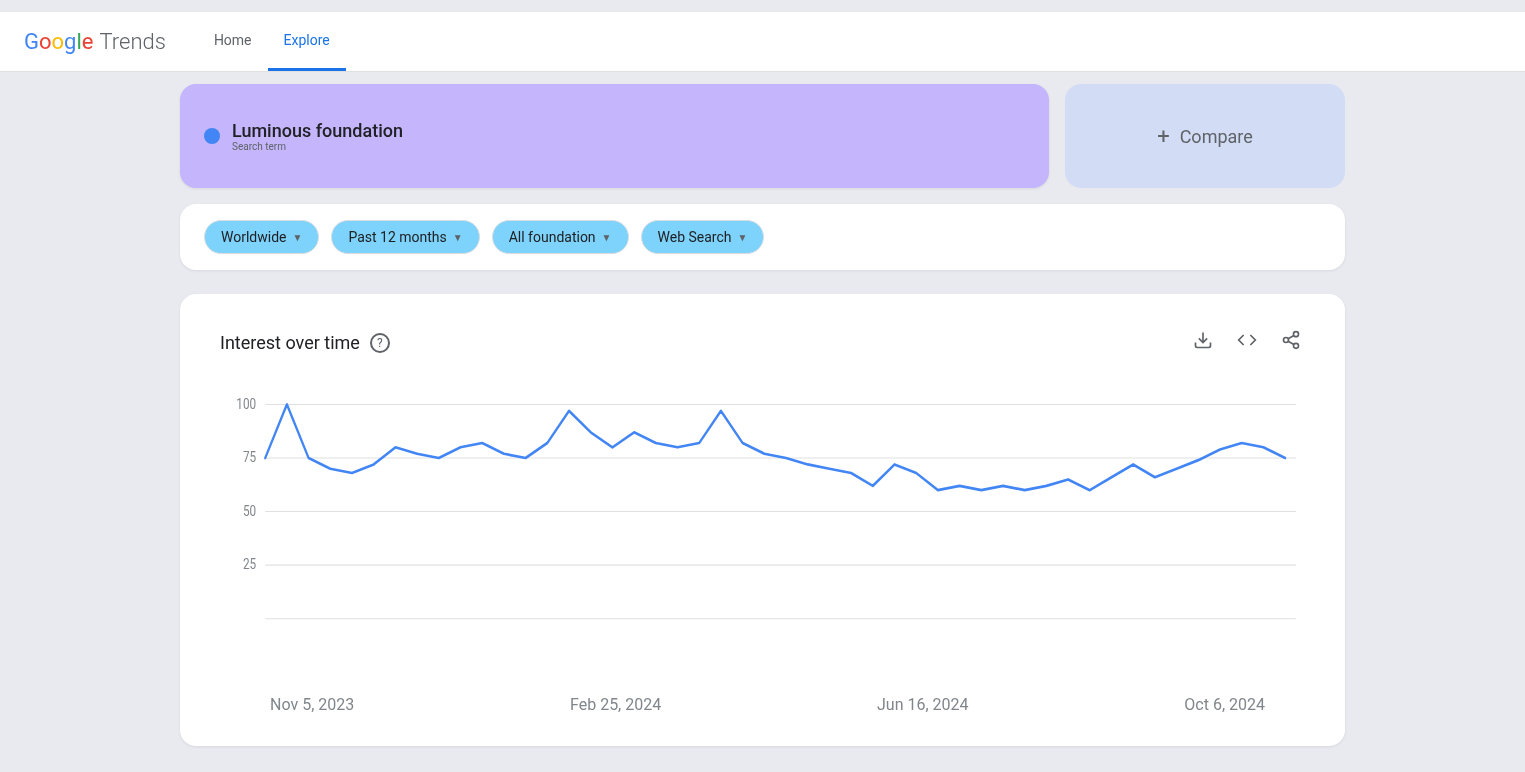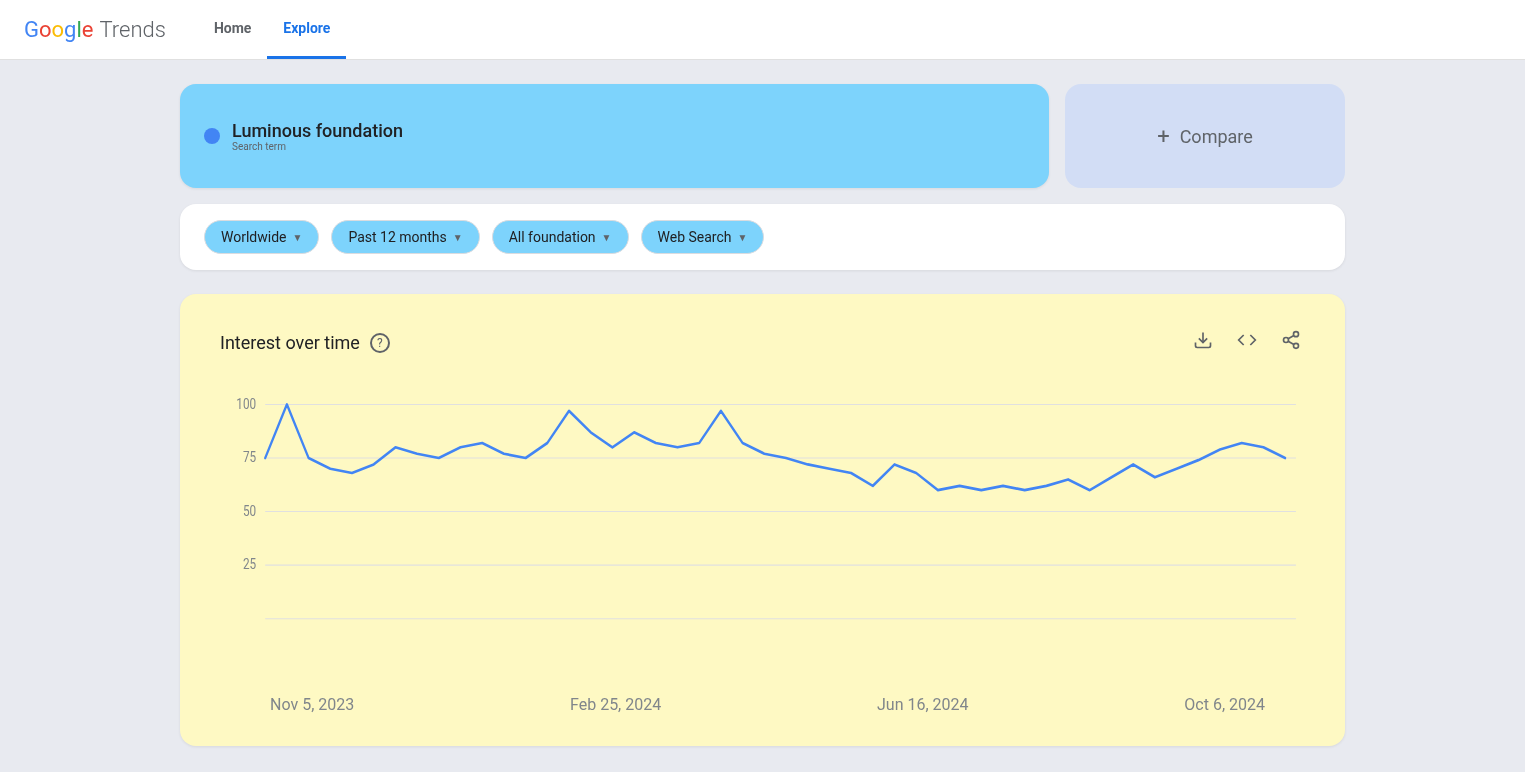--- a/index.html
+++ b/index.html
@@ -12,21 +12,21 @@
 
     
     .header {
       background: #fff;
       display: flex;
       align-items: center;
       padding: 0 24px;
       height: 60px;
       border-bottom: 1px solid #e0e0e0;
       position: sticky;
-      top: 0;
+      top: 12px;
       z-index: 10;
     }
     .logo {
       display: flex;
       align-items: center;
       gap: 6px;
       margin-right: 32px;
       text-decoration: none;
     }
     .logo-google {
@@ -51,42 +51,42 @@
     .nav-item {
       padding: 0 16px;
       height: 100%;
       display: flex;
       align-items: center;
       font-size: 14px;
       color: #5f6368;
       cursor: pointer;
       text-decoration: none;
       border-bottom: 3px solid transparent;
-      font-weight: 700;
+      font-weight: 400;
       transition: color 0.2s;
     }
     .nav-item.active {
       color: #1a73e8;
       border-bottom: 3px solid #1a73e8;
     }
 
     
     .main {
       padding: 24px 180px;
       max-width: 1525px;
     }
 
     
     .search-row {
       display: flex;
       gap: 16px;
       margin-bottom: 16px;
     }
     .search-card {
-      background: #7dd3fc;
+      background: #c4b5fd;
       border-radius: 16px;
       padding: 36px 24px;
       flex: 1;
       display: flex;
       align-items: center;
       gap: 12px;
       box-shadow: 0 1px 3px rgba(0,0,0,0.08);
     }
     .search-dot {
       width: 16px;
@@ -148,21 +148,21 @@
       color: #202124;
       font-family: inherit;
     }
     .filter-chevron {
       font-size: 10px;
       color: #5f6368;
     }
 
     
     .chart-card {
-      background: #fef9c3;
+      background: #ffffff;
       border-radius: 16px;
       padding: 32px 40px;
       box-shadow: 0 1px 3px rgba(0,0,0,0.08);
     }
     .chart-header {
       display: flex;
       align-items: center;
       justify-content: space-between;
       margin-bottom: 24px;
     }

